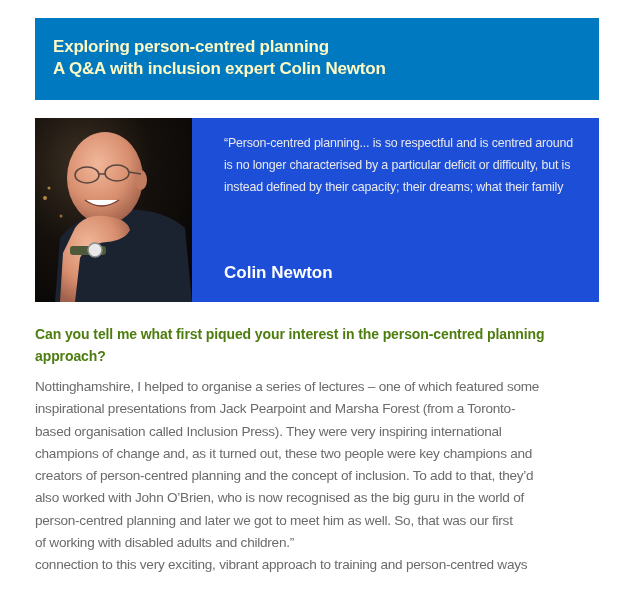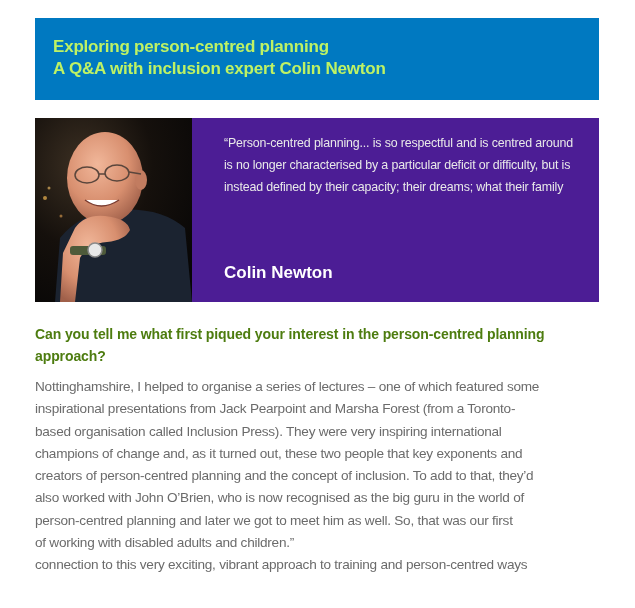--- a/index.html
+++ b/index.html
@@ -1,24 +1,24 @@
 <!DOCTYPE html>
 <html><head>
 <meta charset="utf-8">
 <style>
   html, body { margin:0; padding:0; background:#ffffff; }
   body { width:635px; height:608px; position:relative; overflow:hidden; font-family:"Liberation Sans", sans-serif; }
   .header {
     position:absolute; left:35px; top:18px; width:564px; height:82px;
     background:#0079c1; box-sizing:border-box; padding:18px 0 0 18px;
   }
-  .header .line { color:#bef264; font-weight:bold; font-size:17px; line-height:22px; letter-spacing:-0.2px; }
+  .header .line { color:#fef9c3; font-weight:bold; font-size:17px; line-height:22px; letter-spacing:-0.2px; }
   .quote-panel {
     position:absolute; left:35px; top:118px; width:564px; height:184px;
-    background:#4c1d95;
+    background:#1d4ed8;
   }
   .photo {
     position:absolute; left:0; top:0; width:157px; height:184px; overflow:hidden;
     background: radial-gradient(ellipse at 30% 20%, #3a3026 0%, #140f0c 60%, #0a0808 100%);
   }
   .photo svg { display:block; }
   .quote {
     position:absolute; left:189px; top:14px; width:362px;
     color:#e9e9e9; font-size:12.4px; line-height:22px; letter-spacing:-0.15px;
   }
@@ -93,19 +93,19 @@
 
 <div class="question">
   <div>Can you tell me what first piqued your interest in the person-centred planning</div>
   <div>approach?</div>
 </div>
 
 <div class="answer">
   <span class="ln">Nottinghamshire, I helped to organise a series of lectures – one of which featured some</span>
   <span class="ln">inspirational presentations from Jack Pearpoint and Marsha Forest (from a Toronto-</span>
   <span class="ln">based organisation called Inclusion Press). They were very inspiring international</span>
-  <span class="ln">champions of change and, as it turned out, these two people that key exponents and</span>
+  <span class="ln">champions of change and, as it turned out, these two people were key champions and</span>
   <span class="ln">creators of person-centred planning and the concept of inclusion. To add to that, they’d</span>
   <span class="ln">also worked with John O’Brien, who is now recognised as the big guru in the world of</span>
   <span class="ln">person-centred planning and later we got to meet him as well. So, that was our first</span>
   <span class="ln">of working with disabled adults and children.”</span>
   <span class="ln">connection to this very exciting, vibrant approach to training and person-centred ways</span>
 </div>
 
 </body></html>

